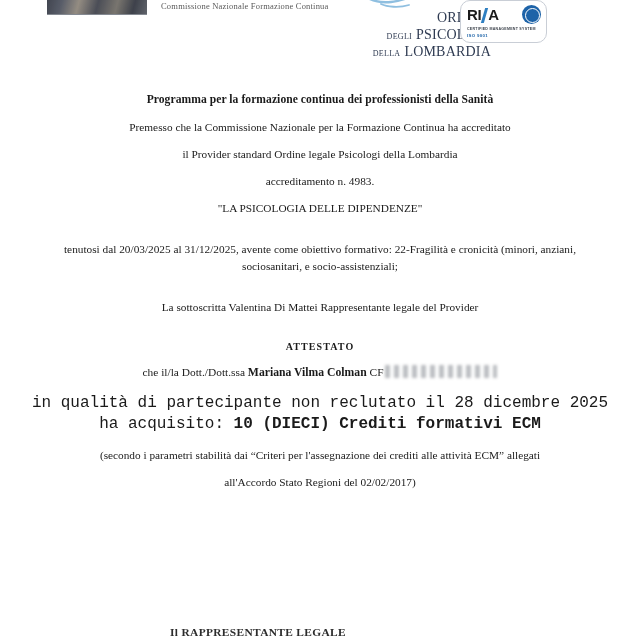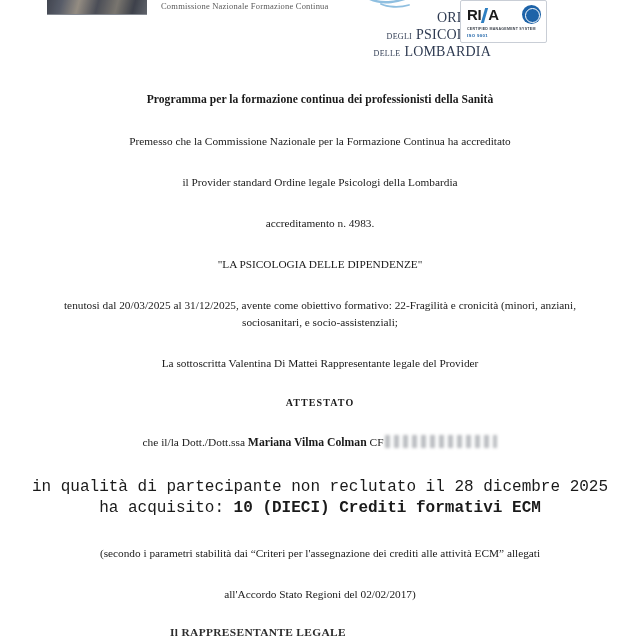--- a/index.html
+++ b/index.html
@@ -86,21 +86,21 @@
 
   
   .rina-logo {
     position: absolute;
     left: 460px;
     top: 0px;
     width: 88px;
   }
   .rina-box {
     border: 1px solid #c9ced6;
-    border-radius: 2px;
+    border-radius: 10px;
     padding: 4px 5px 4px 6px;
     background: #fff;
     width: 74px;
   }
   .rina-top {
     display: flex;
     align-items: center;
     justify-content: space-between;
   }
   .rina-word {
@@ -166,21 +166,21 @@
     box-sizing: border-box;
     width: 640px;
   }
   .line {
     text-align: center;
     font-size: 11.3px;
     line-height: 1.35;
     margin: 0;
   }
   .gap-24 { margin-top: 24px; }
-  .gap-26 { margin-top: 26px; }
+  .gap-26 { margin-top: 12px; }
   .gap-30 { margin-top: 30px; }
 
   .title-main {
     font-weight: bold;
     font-size: 11.6px;
     letter-spacing: 0.05px;
   }
   .b { font-weight: bold; }
   .attestato {
     font-weight: bold;
@@ -257,21 +257,21 @@
     </div>
     <div class="ordine-words">
       <div class="ow-line ow-1">
         <span class="ow-big">ORDINE</span>
       </div>
       <div class="ow-line ow-2">
         <span class="ow-small">DEGLI</span>
         <span class="ow-big">PSICOLOGI</span>
       </div>
       <div class="ow-line ow-3">
-        <span class="ow-small">DELLE</span>
+        <span class="ow-small">DELLA</span>
         <span class="ow-big">LOMBARDIA</span>
       </div>
     </div>
   </div>
 
   <div class="rina-logo">
     <div class="rina-box">
       <div class="rina-top">
         <div class="rina-word">
           <span>RI</span><span class="rina-slash"></span><span>A</span>

